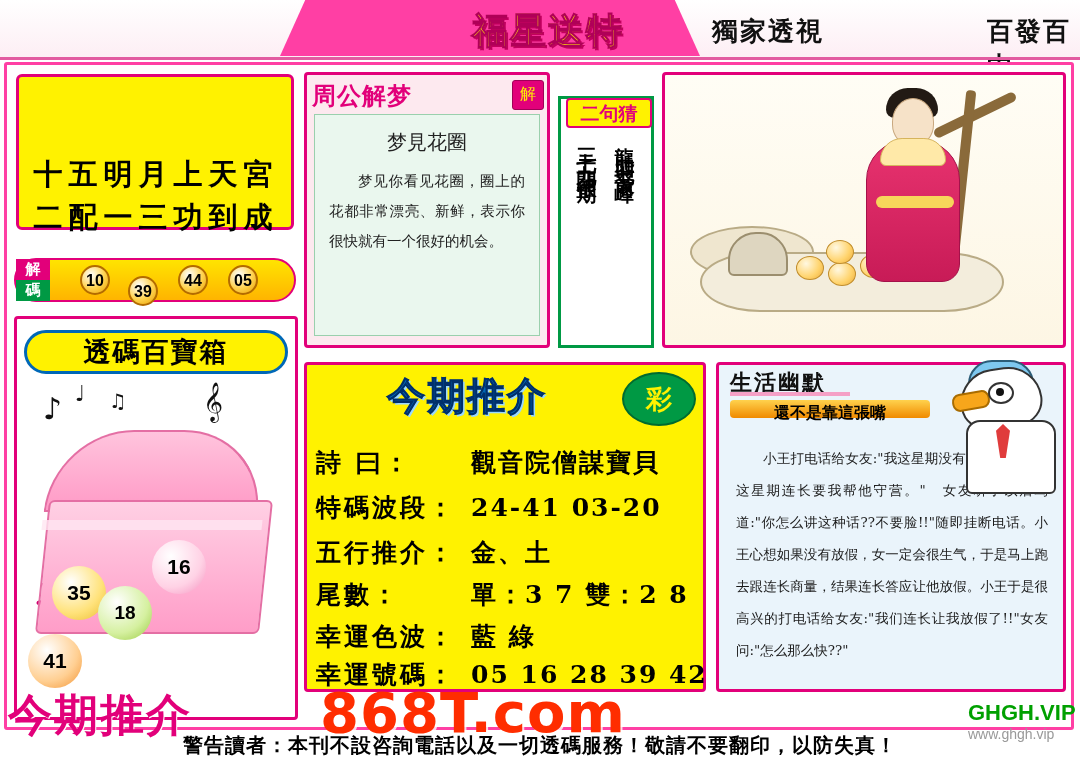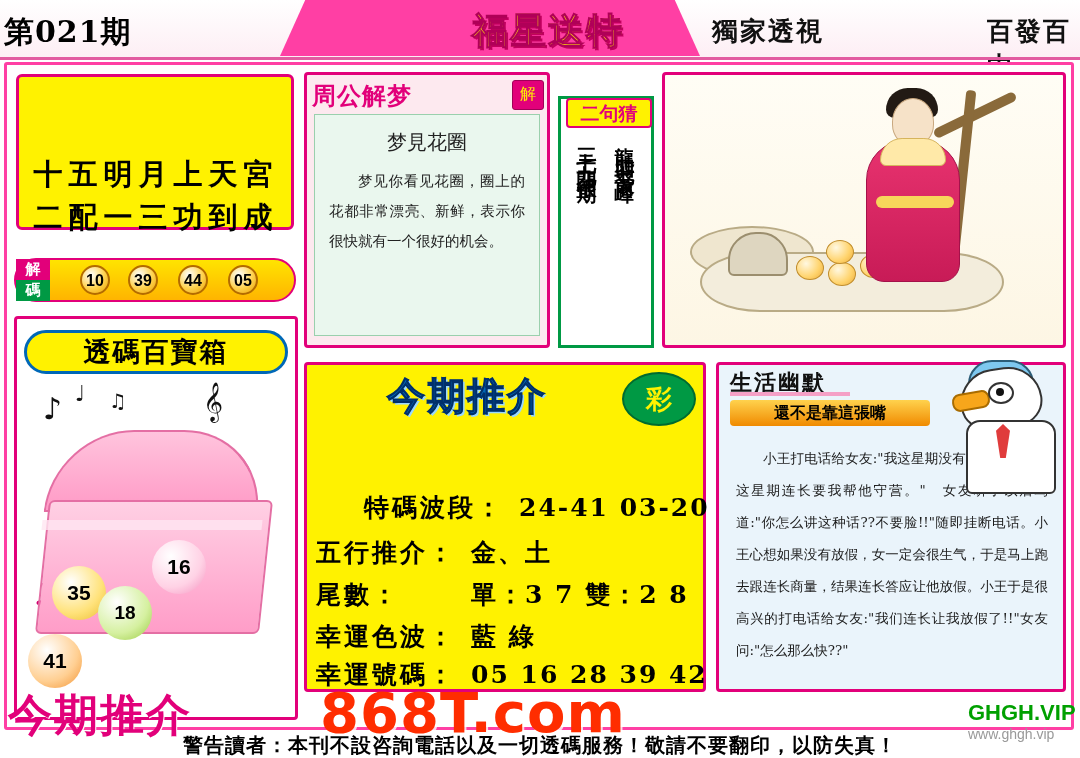--- a/index.html
+++ b/index.html
@@ -112,21 +112,21 @@
   .cl-b{background:#009944;}
   .ball{
     position:absolute;top:265px;width:30px;height:30px;border-radius:50%;
     background:radial-gradient(circle at 35% 30%,#fff,#ffd24d 55%,#e8a000);
     border:2px solid #b36b00;
     text-align:center;line-height:28px;font-size:16px;font-weight:bold;color:#000;
     box-sizing:border-box;
     font-family:"Liberation Sans",sans-serif;
   }
   .b1{left:80px;}
-  .b2{left:128px;}
+  .b2{left:128px;margin-top:11px;}
   .b3{left:178px;}
   .b4{left:228px;}
 
   .treasure-box{
     position:absolute;left:14px;top:316px;width:284px;height:404px;
     background:#ffffff;border:3px solid #e2007a;border-radius:4px;
     box-sizing:border-box;overflow:hidden;
   }
   .treasure-title{
     position:absolute;left:24px;top:330px;width:264px;height:44px;
@@ -308,21 +308,21 @@
   }
   .tj-row{
     position:absolute;left:316px;width:378px;height:38px;
     font-size:25px;font-weight:bold;color:#000;
     font-family:"DejaVu Serif","Liberation Serif",serif;
     white-space:nowrap;
   }
   .tj-row .lab{display:inline-block;width:155px;letter-spacing:3px;}
   .tj-row .val{color:#000;letter-spacing:2px;}
   .r1{top:446px;}
-  .r2{top:491px;margin-left:48px;}
+  .r2{top:491px;}
   .r3{top:536px;}
   .r4{top:578px;}
   .r5{top:620px;}
   .r6{top:658px;}
   .tj-row.r1 .val{color:#000;}
 
   
   .hm-box{
     position:absolute;left:716px;top:362px;width:350px;height:330px;
     background:#eaf4fb;border:3px solid #e2007a;border-radius:4px;
@@ -331,21 +331,21 @@
   .hm-title{
     position:absolute;left:730px;top:368px;
     font-size:22px;font-weight:bold;color:#111;
     font-family:"DejaVu Serif","Liberation Serif",serif;
     letter-spacing:2px;
   }
   .hm-underline{
     position:absolute;left:730px;top:392px;width:120px;height:4px;background:#f5a0c6;
   }
   .hm-sub{
-    position:absolute;left:730px;top:400px;width:200px;height:26px;
+    position:absolute;left:730px;top:400px;width:200px;height:18px;
     background:linear-gradient(#ffd24d,#f08a00);
     border-radius:4px;
     text-align:center;line-height:26px;
     font-size:16px;font-weight:bold;color:#000;
     font-family:"DejaVu Serif","Liberation Serif",serif;
   }
   .hm-text{
     position:absolute;left:736px;top:442px;width:312px;height:240px;
     font-size:13.5px;line-height:32px;color:#1a1a1a;text-align:justify;
     font-family:"DejaVu Serif","Liberation Serif",serif;
@@ -417,21 +417,20 @@
     font-family:"DejaVu Serif","Liberation Serif",serif;
     letter-spacing:1px;line-height:26px;
   }
 </style>
 </head>
 <body>
 
 <div class="page">
 
   <div class="header">
-    <div class="issue">第021期</div>
     <div class="banner-shape"></div>
     <div class="banner-text">福星送特</div>
     <div class="hdr-mid">獨家透視</div>
     <div class="hdr-right">百發百中</div>
     <div class="hdr-rule"></div>
   </div>
 
   <div class="frame"></div>
 
   <div class="poem-box"></div>
@@ -500,20 +499,23 @@
   <div class="fairy-hair"></div>
   <div class="fairy-head"></div>
   <div class="fairy-body"></div>
   <div class="fairy-collar"></div>
   <div class="fairy-sash"></div>
 
   <div class="tj-box"></div>
   <div class="tj-title">今期推介</div>
   <div class="tj-logo">彩</div>
 
+  <div class="tj-row r1">
+    <span class="lab">詩 曰：</span><span class="val">觀音院僧謀寶貝</span>
+  </div>
   <div class="tj-row r2">
     <span class="lab">特碼波段：</span><span class="val">24-41  03-20</span>
   </div>
   <div class="tj-row r3">
     <span class="lab">五行推介：</span><span class="val">金、土</span>
   </div>
   <div class="tj-row r4">
     <span class="lab">尾數：</span><span class="val">單：3 7  雙：2 8</span>
   </div>
   <div class="tj-row r5">

